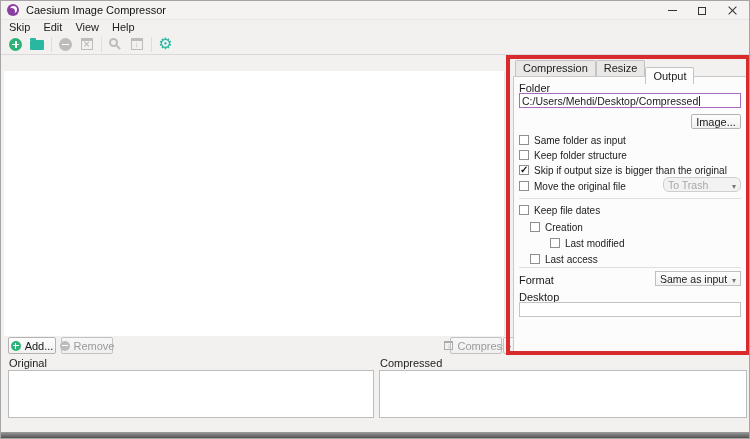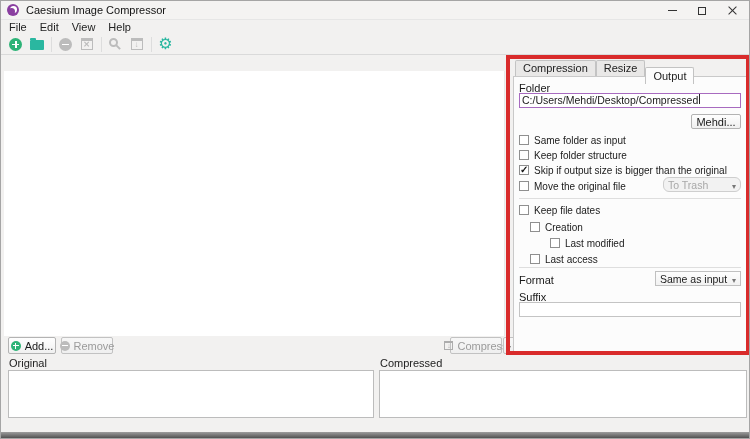--- a/index.html
+++ b/index.html
@@ -60,21 +60,21 @@
   .mini-box::after{content:"↓";position:absolute;left:0;top:-1px;width:7px;text-align:center;font-size:7px;line-height:7px;}
   .dd-caret::after{content:"▾";font-size:8px;color:#777;}
 
   
   .right-panel{position:absolute;left:512px;top:58px;width:234px;height:293px;}
   .tabs{position:absolute;top:0;left:2px;height:17px;display:flex;z-index:2;}
   .tab{height:16px;line-height:15px;margin-top:1px;padding:0 7px;background:#e9e8e7;border:1px solid #c3c3c3;border-bottom:none;font-size:11px;border-radius:2px 2px 0 0;color:#222;}
   .tab.active{background:#fcfcfc;height:17px;margin-top:8px;line-height:16px;}
   .panel-body{position:absolute;left:0;right:0;top:17px;bottom:0;background:#fcfcfc;border:1px solid #c9c9c9;}
   .pb-label{position:absolute;left:5px;font-size:11px;color:#1a1a1a;white-space:nowrap;}
-  .text-input{position:absolute;left:5px;right:5px;height:15px;background:#fff;border:1px solid #c4c4c4;font-size:10.5px;display:flex;padding:0 2px;overflow:hidden;}
+  .text-input{position:absolute;left:5px;right:5px;height:15px;background:#fff;border:1px solid #c4c4c4;font-size:10.5px;display:flex;align-items:center;padding:0 2px;overflow:hidden;}
   .text-input.focus{border-color:var(--focus_border);}
   .caret{width:1px;height:10px;background:#222;margin-left:1px;flex:none;}
   .cb-row{position:absolute;display:flex;align-items:center;gap:5px;height:12px;}
   .cb{width:10px;height:10px;background:#fff;border:1px solid #8f8f8f;position:relative;flex:none;}
   .cb.checked::after{content:"✓";position:absolute;left:0;top:-2px;font-size:10px;font-weight:bold;color:#111;}
   .cb-label{font-size:10px;white-space:nowrap;}
   .dropdown{position:absolute;height:15px;border:1px solid #c0c0c0;background:linear-gradient(#fdfdfd,#f2f2f2);display:flex;align-items:center;justify-content:space-between;padding:0 4px;font-size:10.5px;gap:4px;}
   .dropdown.disabled{color:#a8a8a8;background:#f2f2f2;border-color:#cecece;}
   .hr{position:absolute;left:5px;right:5px;height:1px;background:#dedede;}
 
@@ -106,21 +106,21 @@
           <span class="box"></span>
         </span>
       <span class="wc close">
           <i class="x1"></i>
           <i class="x2"></i>
         </span>
     </div>
   </div>
 
   <div class="menubar">
-    <span class="menu-item">File</span>
+    <span class="menu-item">Skip</span>
     <span class="menu-item">Edit</span>
     <span class="menu-item">View</span>
     <span class="menu-item">Help</span>
   </div>
 
   <div class="toolbar">
     <span class="tb-btn">
         <span class="ic-circle green plus"></span>
       </span>
     <span class="tb-btn">
@@ -170,21 +170,21 @@
       <span class="tab">Resize</span>
       <span class="tab active">Output</span>
     </div>
     <div class="panel-body">
       <span class="pb-label" style="top:5px;">Folder</span>
       <div class="text-input focus" style="top:16px;">
         <span>C:/Users/Mehdi/Desktop/Compressed</span>
           <span class="caret"></span>
       </div>
       <div class="btn" style="top:37px;right:5px;left:auto;width:50px;height:15px;position:absolute;">
-        <span>Mehdi...</span>
+        <span>Image...</span>
       </div>
 
       <div class="cb-row" style="left:5px;top:57px;">
         <span class="cb"></span>
         <span class="cb-label">Same folder as input</span>
       </div>
       <div class="cb-row" style="left:5px;top:72px;">
         <span class="cb"></span>
         <span class="cb-label">Keep folder structure</span>
       </div>
@@ -220,21 +220,21 @@
         <span class="cb-label">Last access</span>
       </div>
 
       <div class="hr" style="top:190px;"></div>
 
       <span class="pb-label" style="top:197px;">Format</span>
       <div class="dropdown" style="top:194px;right:5px;width:86px;">
         <span>Same as input</span>
         <span class="dd-caret"></span>
       </div>
-      <span class="pb-label" style="top:214px;">Suffix</span>
+      <span class="pb-label" style="top:214px;">Desktop</span>
       <div class="text-input" style="top:225px;">
         <span></span>
       </div>
     </div>
   </div>
 
   <span class="pv-label" style="left:8px;">Original</span>
   <span class="pv-label" style="left:379px;">Compressed</span>
   <div class="pv-box" style="left:7px;width:366px;"></div>
   <div class="pv-box" style="left:378px;width:368px;"></div>

